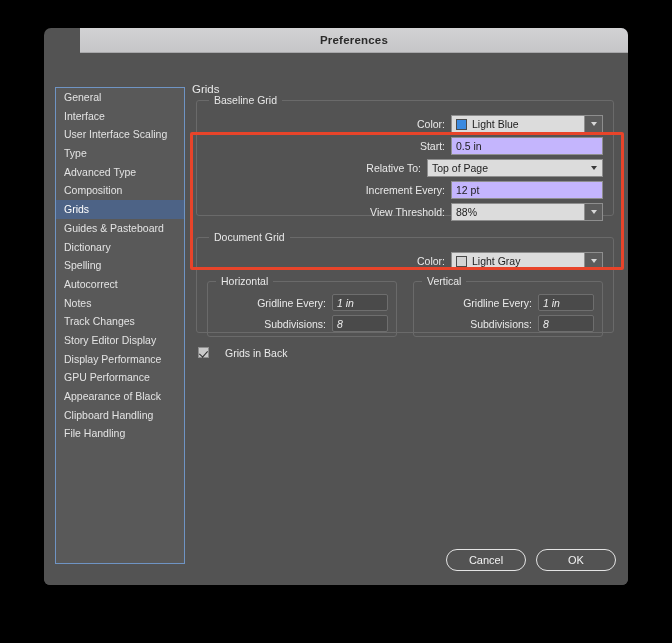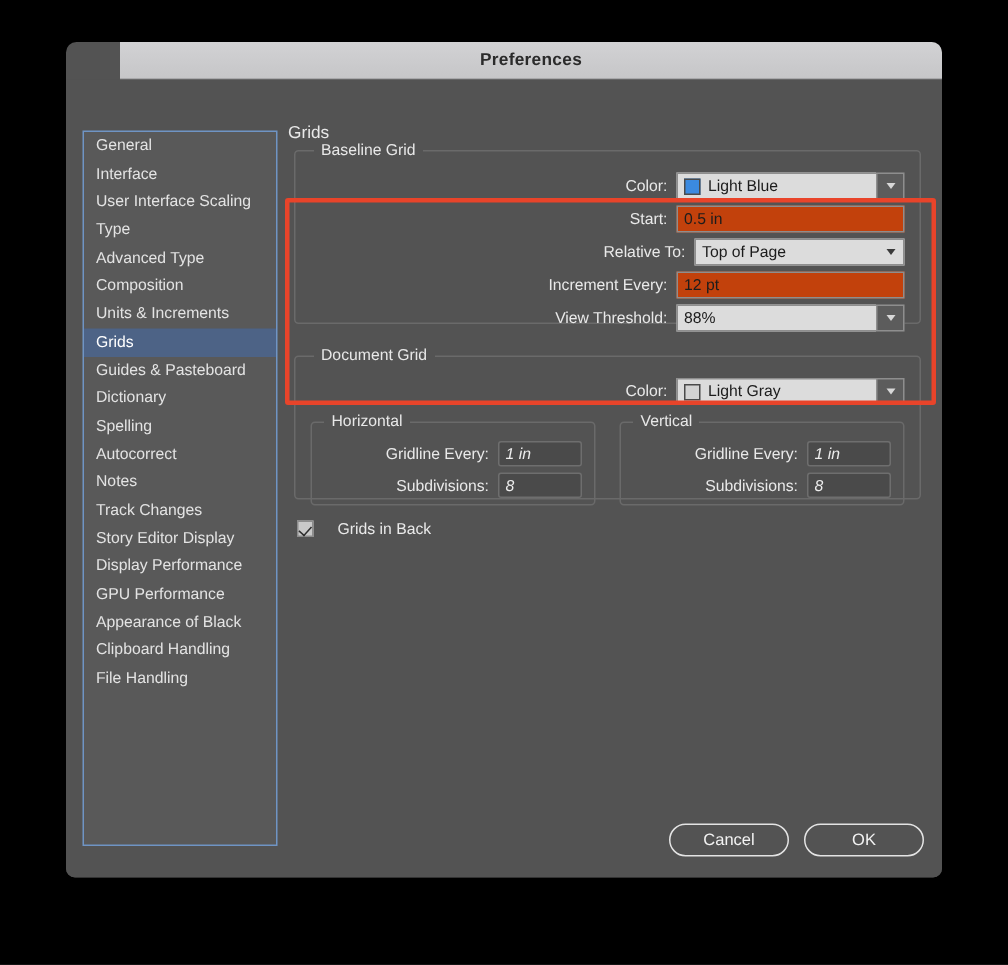--- a/index.html
+++ b/index.html
@@ -126,21 +126,21 @@
   .row-label {
     font-size: 10.5px;
     color: #e9e9e9;
     text-align: right;
     margin-right: 6px;
     white-space: nowrap;
   }
 
   
   .field-light {
-    background: #c2410c;
+    background: #c4b5fd;
     border: 1px solid #8e8e8e;
     height: 18px;
     line-height: 16px;
     font-size: 10.5px;
     color: #1c1c1c;
     padding: 0 4px;
     display: flex;
     align-items: center;
   }
   .field-light.w-text  { width: 152px; }
@@ -174,21 +174,21 @@
   .chev {
     width: 0; height: 0;
     border-left: 3.5px solid transparent;
     border-right: 3.5px solid transparent;
     border-top: 4px solid #d8d8d8;
   }
   .chev.dark { border-top-color: #3a3a3a; }
 
   
   .select-light {
-    width: 140px;
+    width: 176px;
     height: 18px;
     background: #dcdcdc;
     border: 1px solid #8e8e8e;
     font-size: 10.5px;
     color: #1c1c1c;
     padding: 0 5px 0 4px;
     display: flex;
     align-items: center;
     justify-content: space-between;
   }
@@ -297,21 +297,20 @@
 
   <div class="dialog-body">
 
     <div class="sidebar">
       <div class="side-item">General</div>
       <div class="side-item">Interface</div>
       <div class="side-item">User Interface Scaling</div>
       <div class="side-item">Type</div>
       <div class="side-item">Advanced Type</div>
       <div class="side-item">Composition</div>
-      <div class="side-item">Units &amp; Increments</div>
       <div class="side-item selected">Grids</div>
       <div class="side-item">Guides &amp; Pasteboard</div>
       <div class="side-item">Dictionary</div>
       <div class="side-item">Spelling</div>
       <div class="side-item">Autocorrect</div>
       <div class="side-item">Notes</div>
       <div class="side-item">Track Changes</div>
       <div class="side-item">Story Editor Display</div>
       <div class="side-item">Display Performance</div>
       <div class="side-item">GPU Performance</div>

